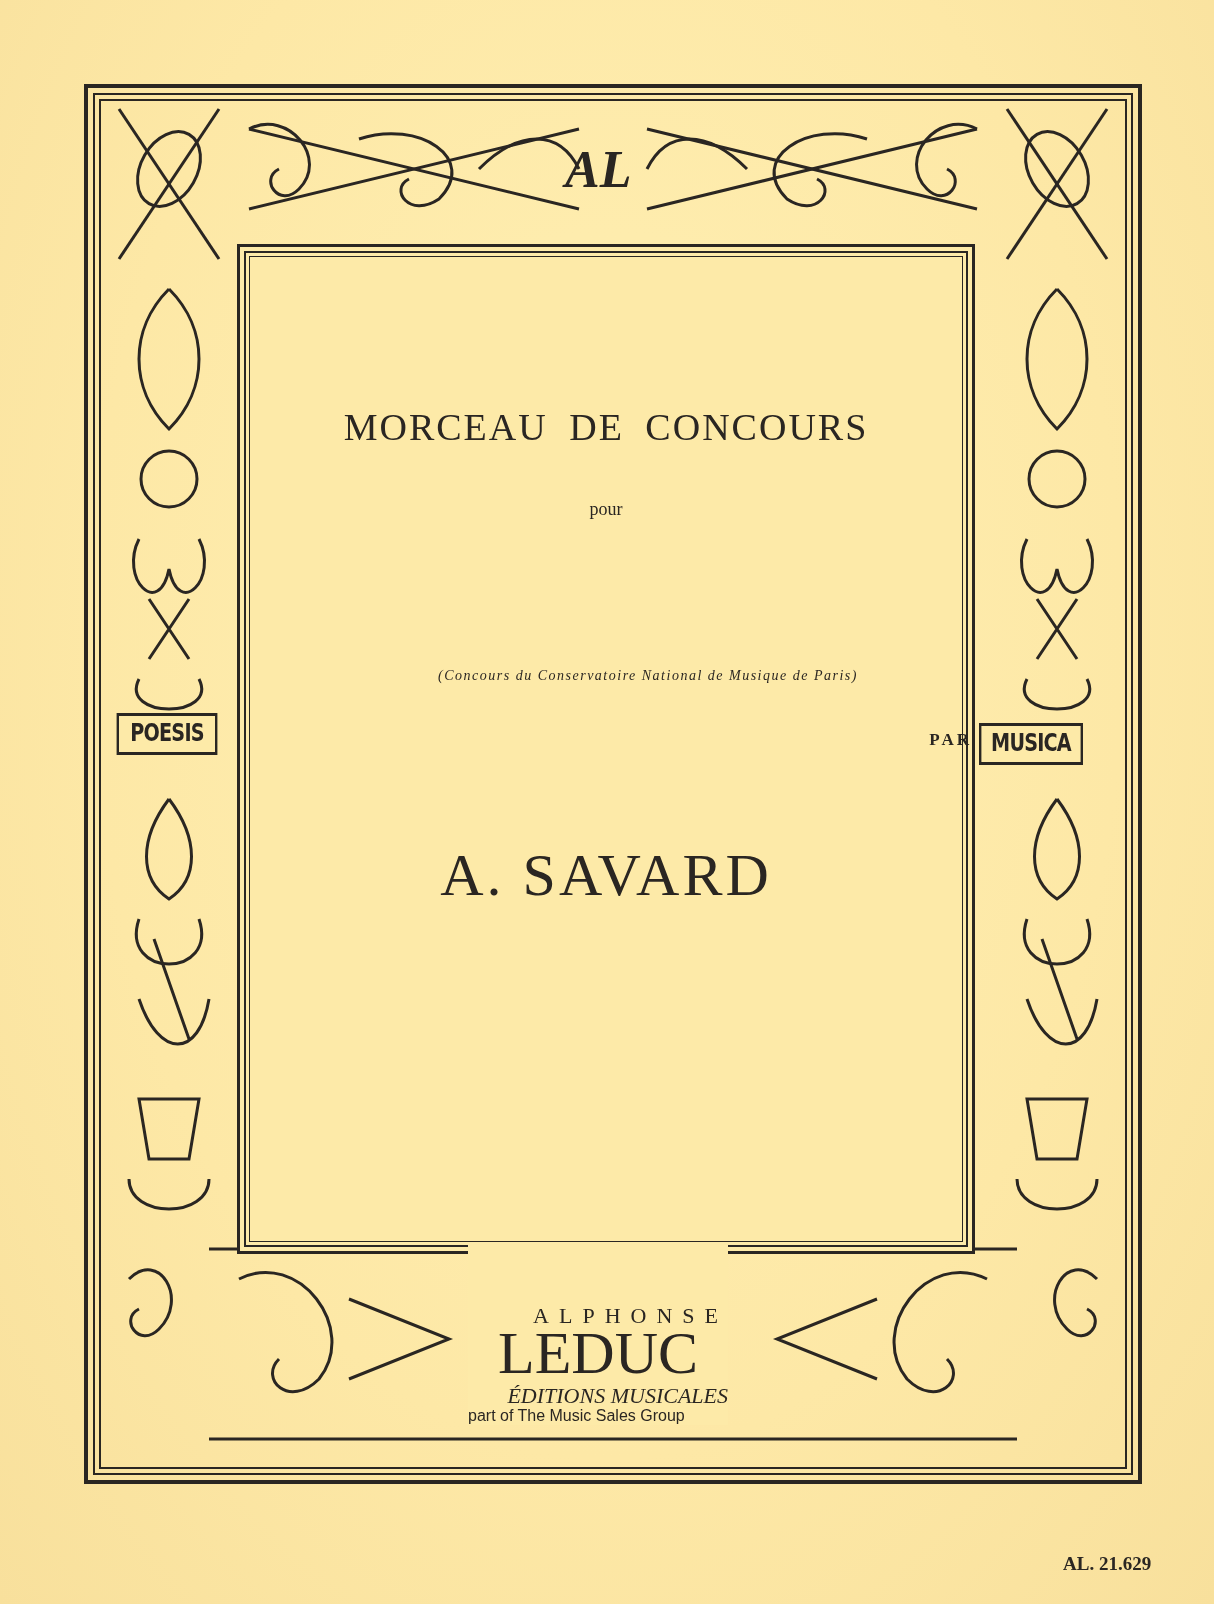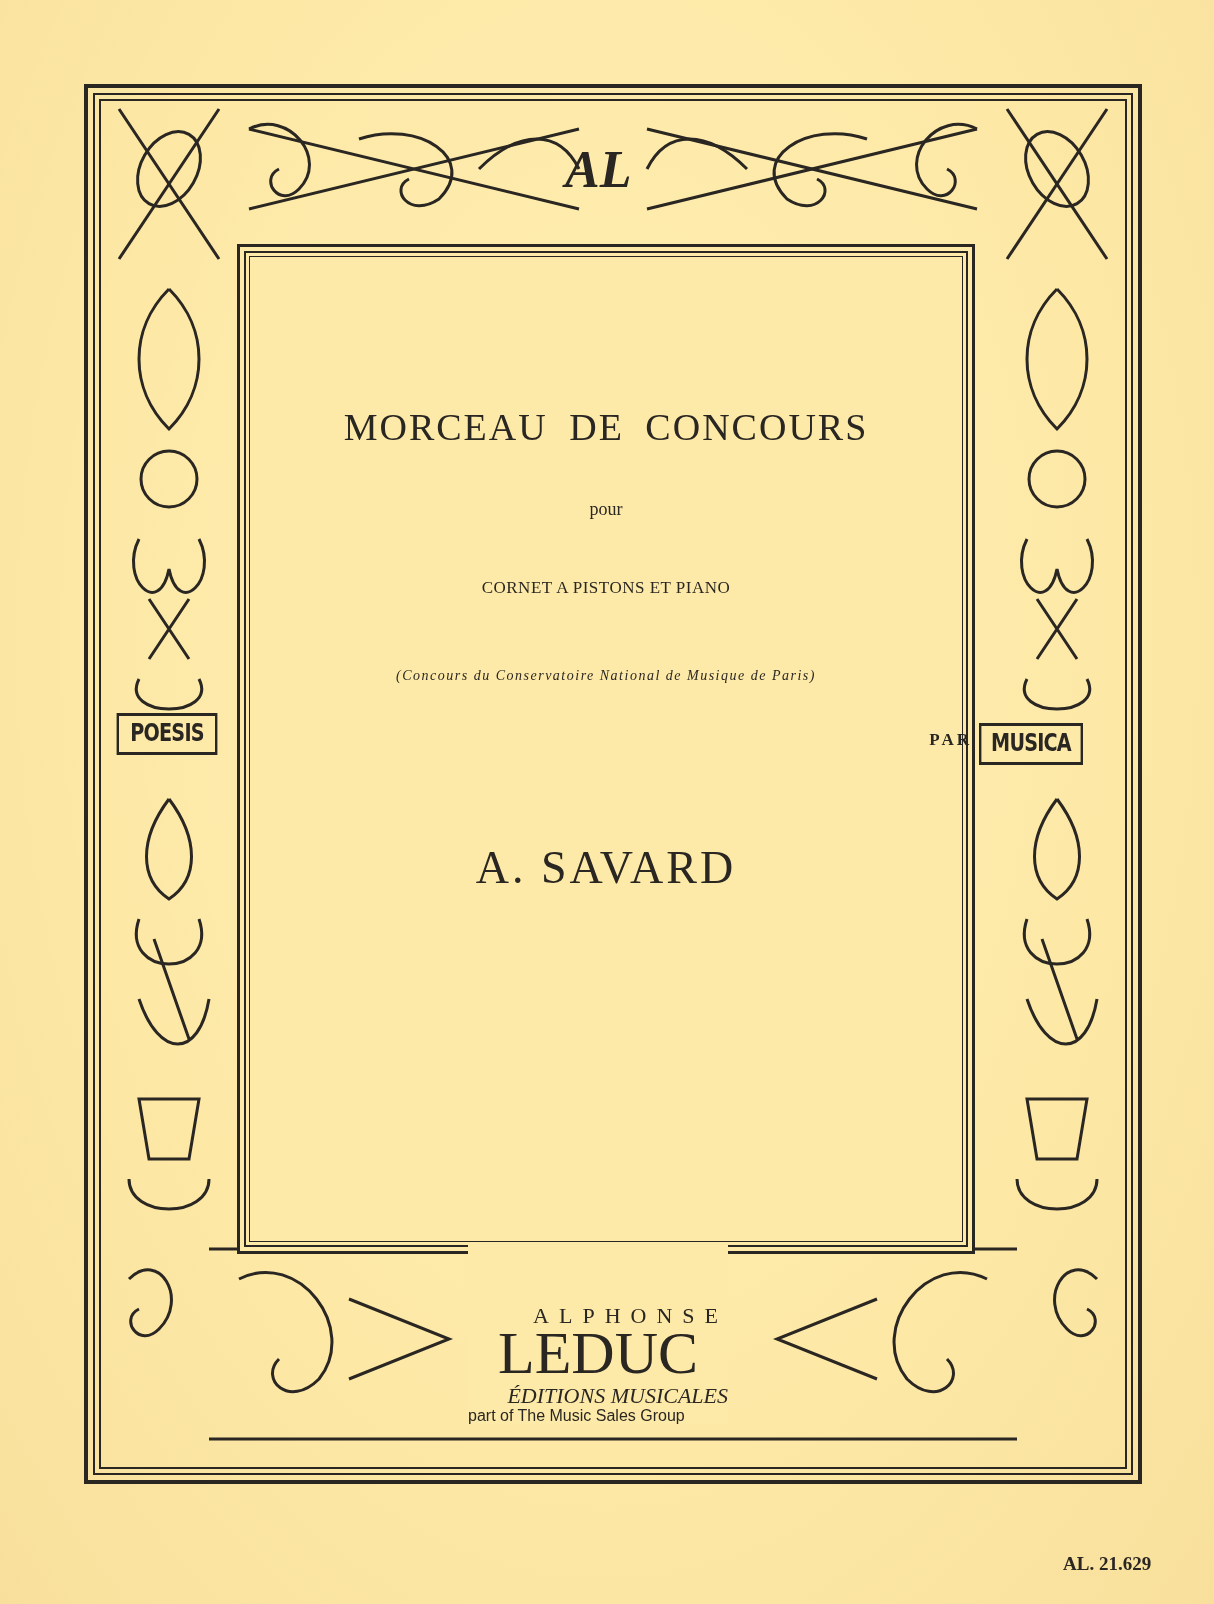--- a/index.html
+++ b/index.html
@@ -29,23 +29,23 @@
     border:3px solid #2a2622; box-sizing:border-box; background:#fdeaa8; }
   .inner-panel::before { content:""; position:absolute; left:4px; top:4px; right:4px; bottom:4px;
     border:2px solid #2a2622; }
   .inner-panel::after { content:""; position:absolute; left:9px; top:9px; right:9px; bottom:9px;
     border:1.5px solid #2a2622; }
 
   .txt { position:absolute; left:0; width:100%; text-align:center; white-space:nowrap; }
   .title { top:146px; font-family:"Liberation Serif", serif; font-size:38px; letter-spacing:2px; word-spacing:10px;margin-top:12px; }
   .pour { top:252px; font-family:"Liberation Serif", serif; font-size:18px; }
   .instr { top:331px; font-family:"Liberation Serif", serif; font-size:17px; letter-spacing:0.5px; }
-  .subtitle { top:421px; font-family:"Liberation Serif", serif; font-style:italic; font-size:14px; letter-spacing:1.5px; }
+  .subtitle { top:421px; font-family:"Liberation Serif", serif; font-style:italic; font-size:14px; letter-spacing:1.5px;margin-left:42px; }
   .par { top:483px; font-family:"Liberation Serif", serif; font-size:17px; letter-spacing:3px; font-weight:bold;text-align:right; }
-  .composer { top:594px; font-family:"Liberation Serif", serif; font-size:46px; letter-spacing:3px; }
+  .composer { top:594px; font-family:"Liberation Serif", serif; font-size:60px; letter-spacing:3px; }
 
   
   .cartouche { position:absolute; left:468px; top:1245px; width:260px; height:180px; background:#fdeaa8; }
   .pub1 { position:absolute; left:0; top:58px; width:100%; text-align:right; font-family:"Liberation Serif", serif; font-size:22px; letter-spacing:10px; }
   .pub2 { position:absolute; left:0; top:78px; width:100%; text-align:center; font-family:"Liberation Serif", serif; font-size:60px; letter-spacing:0px; line-height:1; }
   .pub3 { position:absolute; left:0; top:138px; width:100%; text-align:right; font-family:"Liberation Serif", serif; font-size:22px;font-style:italic; }
   .pub4 { position:absolute; left:0; top:162px; width:100%; text-align:left; font-family:"Liberation Sans", sans-serif; font-size:16px; }
 
   .label-box { position:absolute; background:#fdeaa8; border:3px solid #2a2622;
     font-family:"DejaVu Sans", sans-serif; font-weight:bold; font-size:24px; letter-spacing:-1px;
@@ -120,21 +120,20 @@
   </div>
 
   <div class="monogram">AL</div>
 
   <div class="label-box poesis">POESIS</div>
   <div class="label-box musica">MUSICA</div>
 
   <div class="inner-panel">
     <div class="txt title">MORCEAU DE CONCOURS</div>
     <div class="txt pour">pour</div>
-    <div class="txt instr">CORNET A PISTONS ET PIANO</div>
     <div class="txt subtitle">(Concours du Conservatoire National de Musique de Paris)</div>
     <div class="txt par">PAR</div>
     <div class="txt composer">A. SAVARD</div>
   </div>
 
   <div class="cartouche">
     <div class="pub1">ALPHONSE</div>
     <div class="pub2">LEDUC</div>
     <div class="pub3">ÉDITIONS MUSICALES</div>
     <div class="pub4">part of The Music Sales Group</div>

